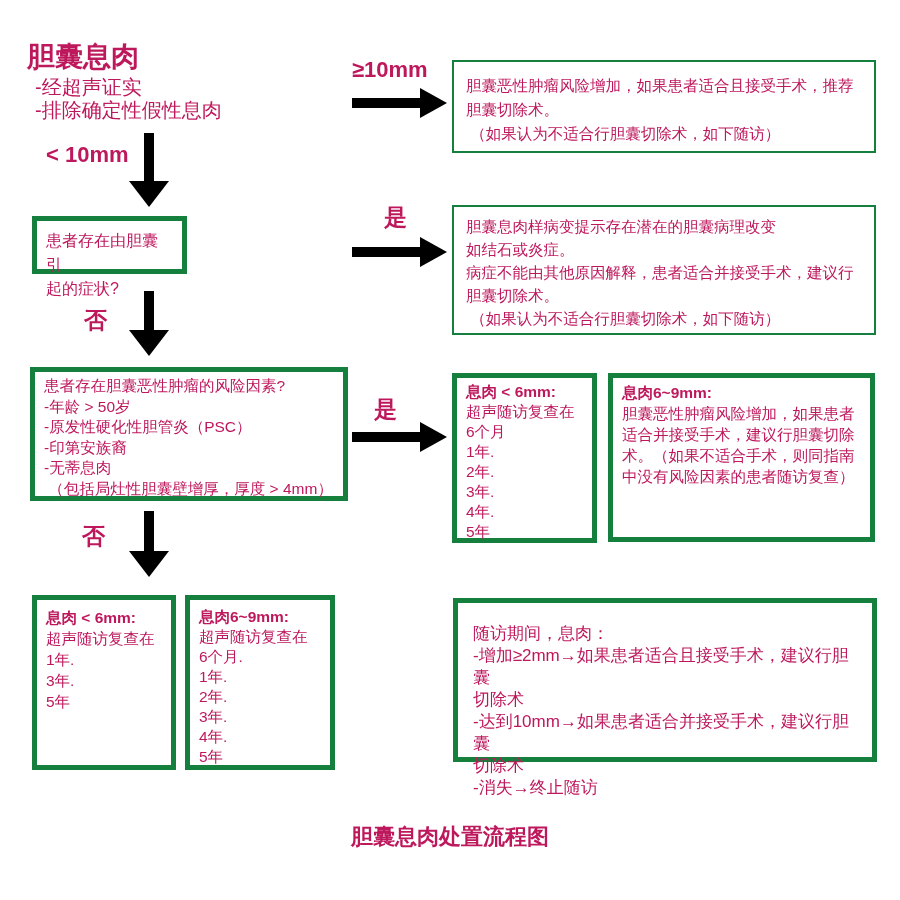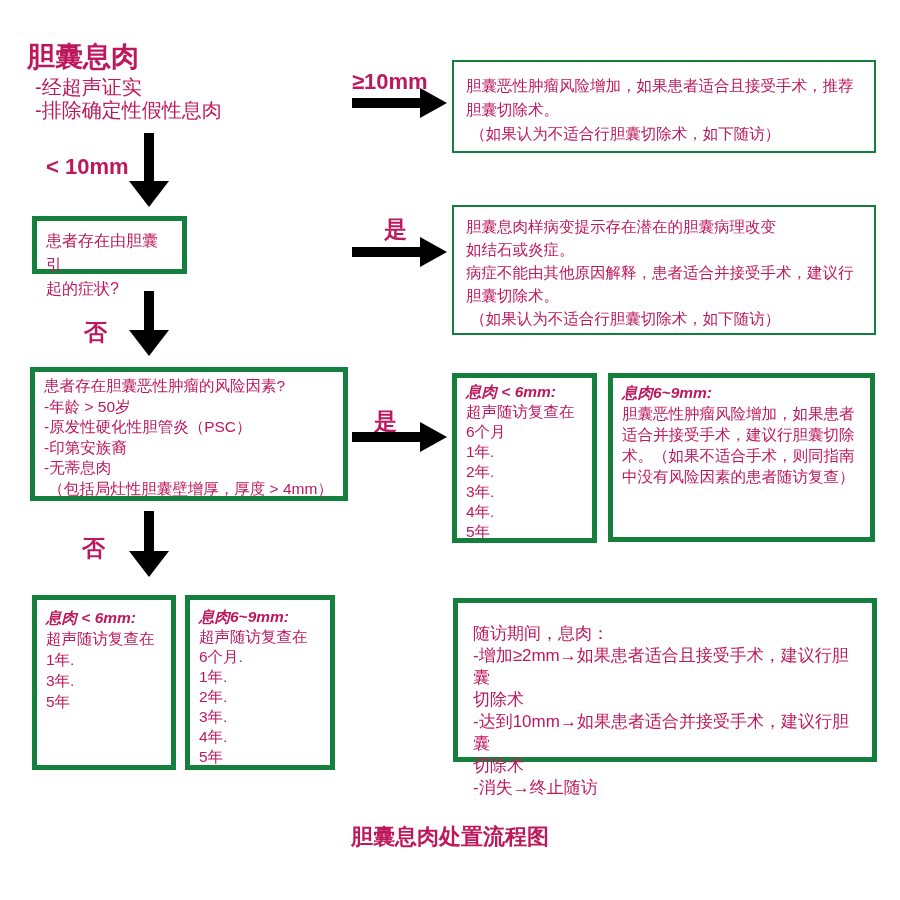--- a/index.html
+++ b/index.html
@@ -6,22 +6,22 @@
   .stage {
     position:relative; width:900px; height:900px; background:#ffffff;
     color:#be185d; font-family:"Liberation Sans", sans-serif; overflow:hidden;
   }
   .abs { position:absolute; }
   .box {
     position:absolute; box-sizing:border-box; background:#fff;
     border:5px solid #15803d;
   }
   .body { white-space:pre-wrap; }
-  .box-title { font-weight:700;font-style:italic; }
-  .lbl { position:absolute; font-weight:700; white-space:nowrap;margin-top:12px; }
+  .box-title { font-weight:700; }
+  .lbl { position:absolute; font-weight:700; white-space:nowrap; }
   svg.arrow { position:absolute; display:block; }
 
   #start-title { left:27px; top:38px; font-size:28px; font-weight:700; }
   #start-sub   { left:35px; top:76px; font-size:20px; line-height:23px; }
 
   .lbl-lt10 { left:46px;  top:142px; font-size:22px; }
   .lbl-ge10 { left:352px; top:57px;  font-size:22px; }
   .lbl-yes1 { left:384px; top:202px; font-size:23px; }
   .lbl-no1  { left:84px;  top:305px; font-size:23px; }
   .lbl-yes2 { left:374px; top:394px; font-size:23px; }

